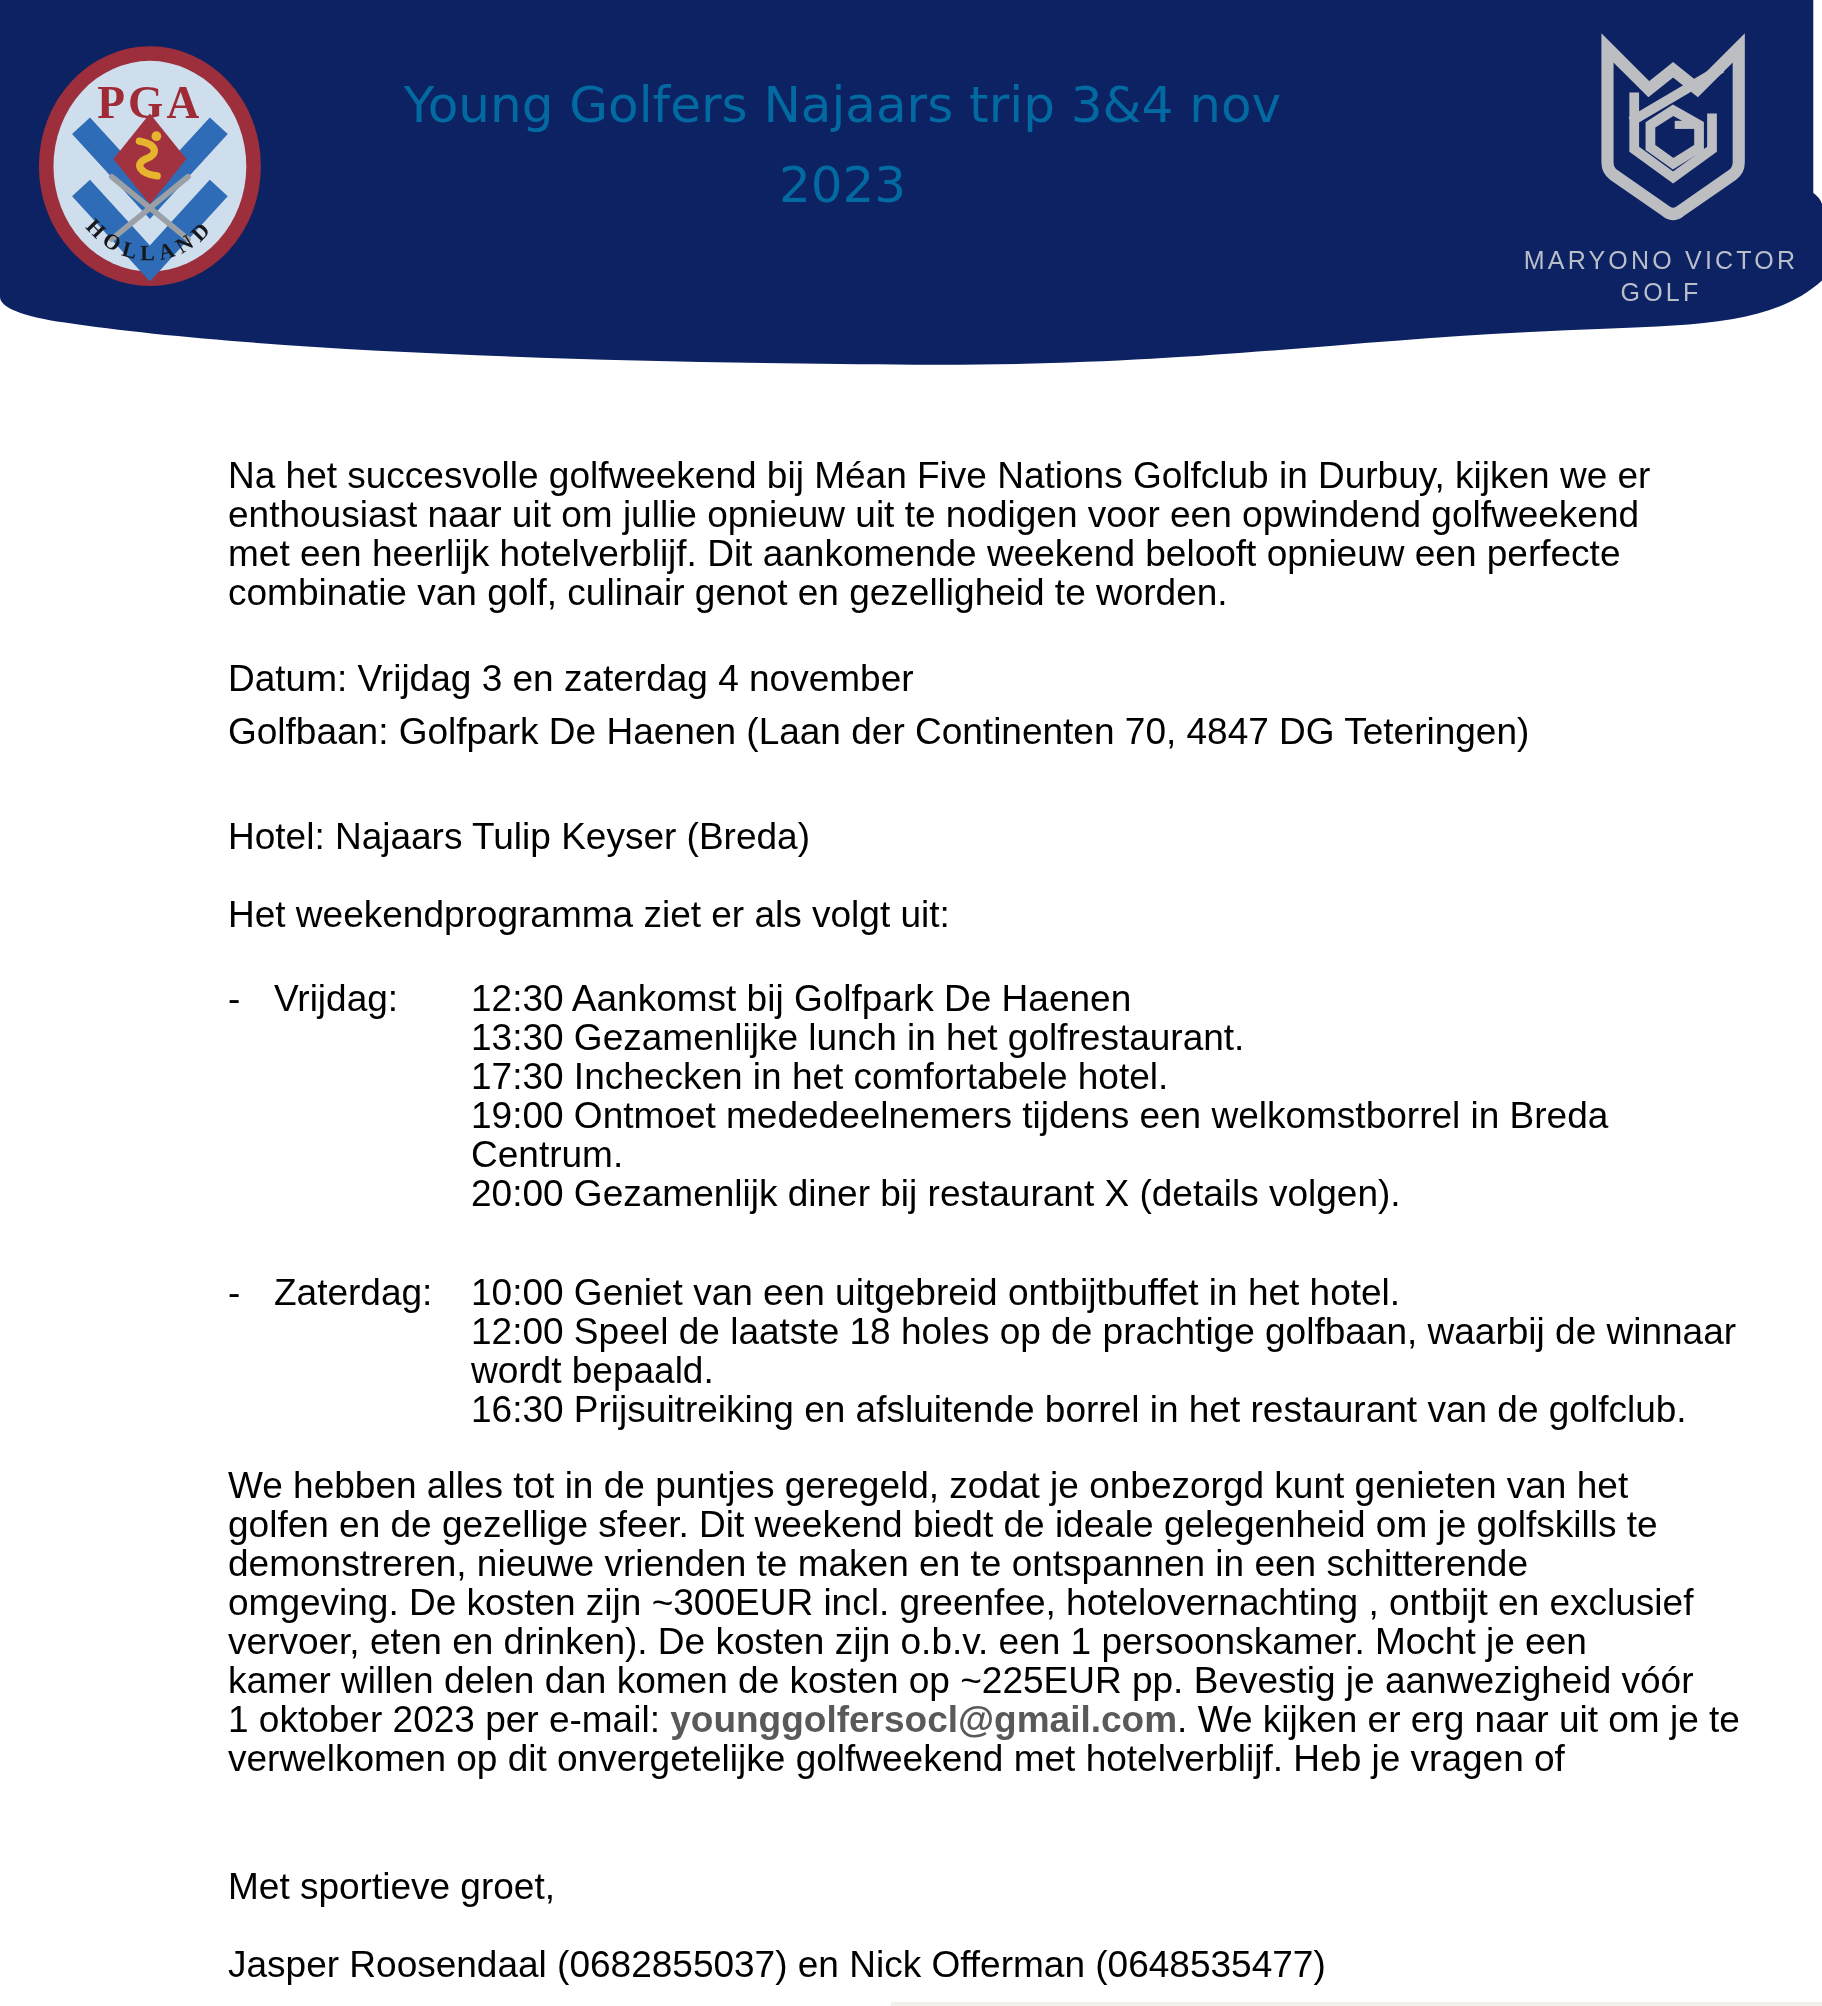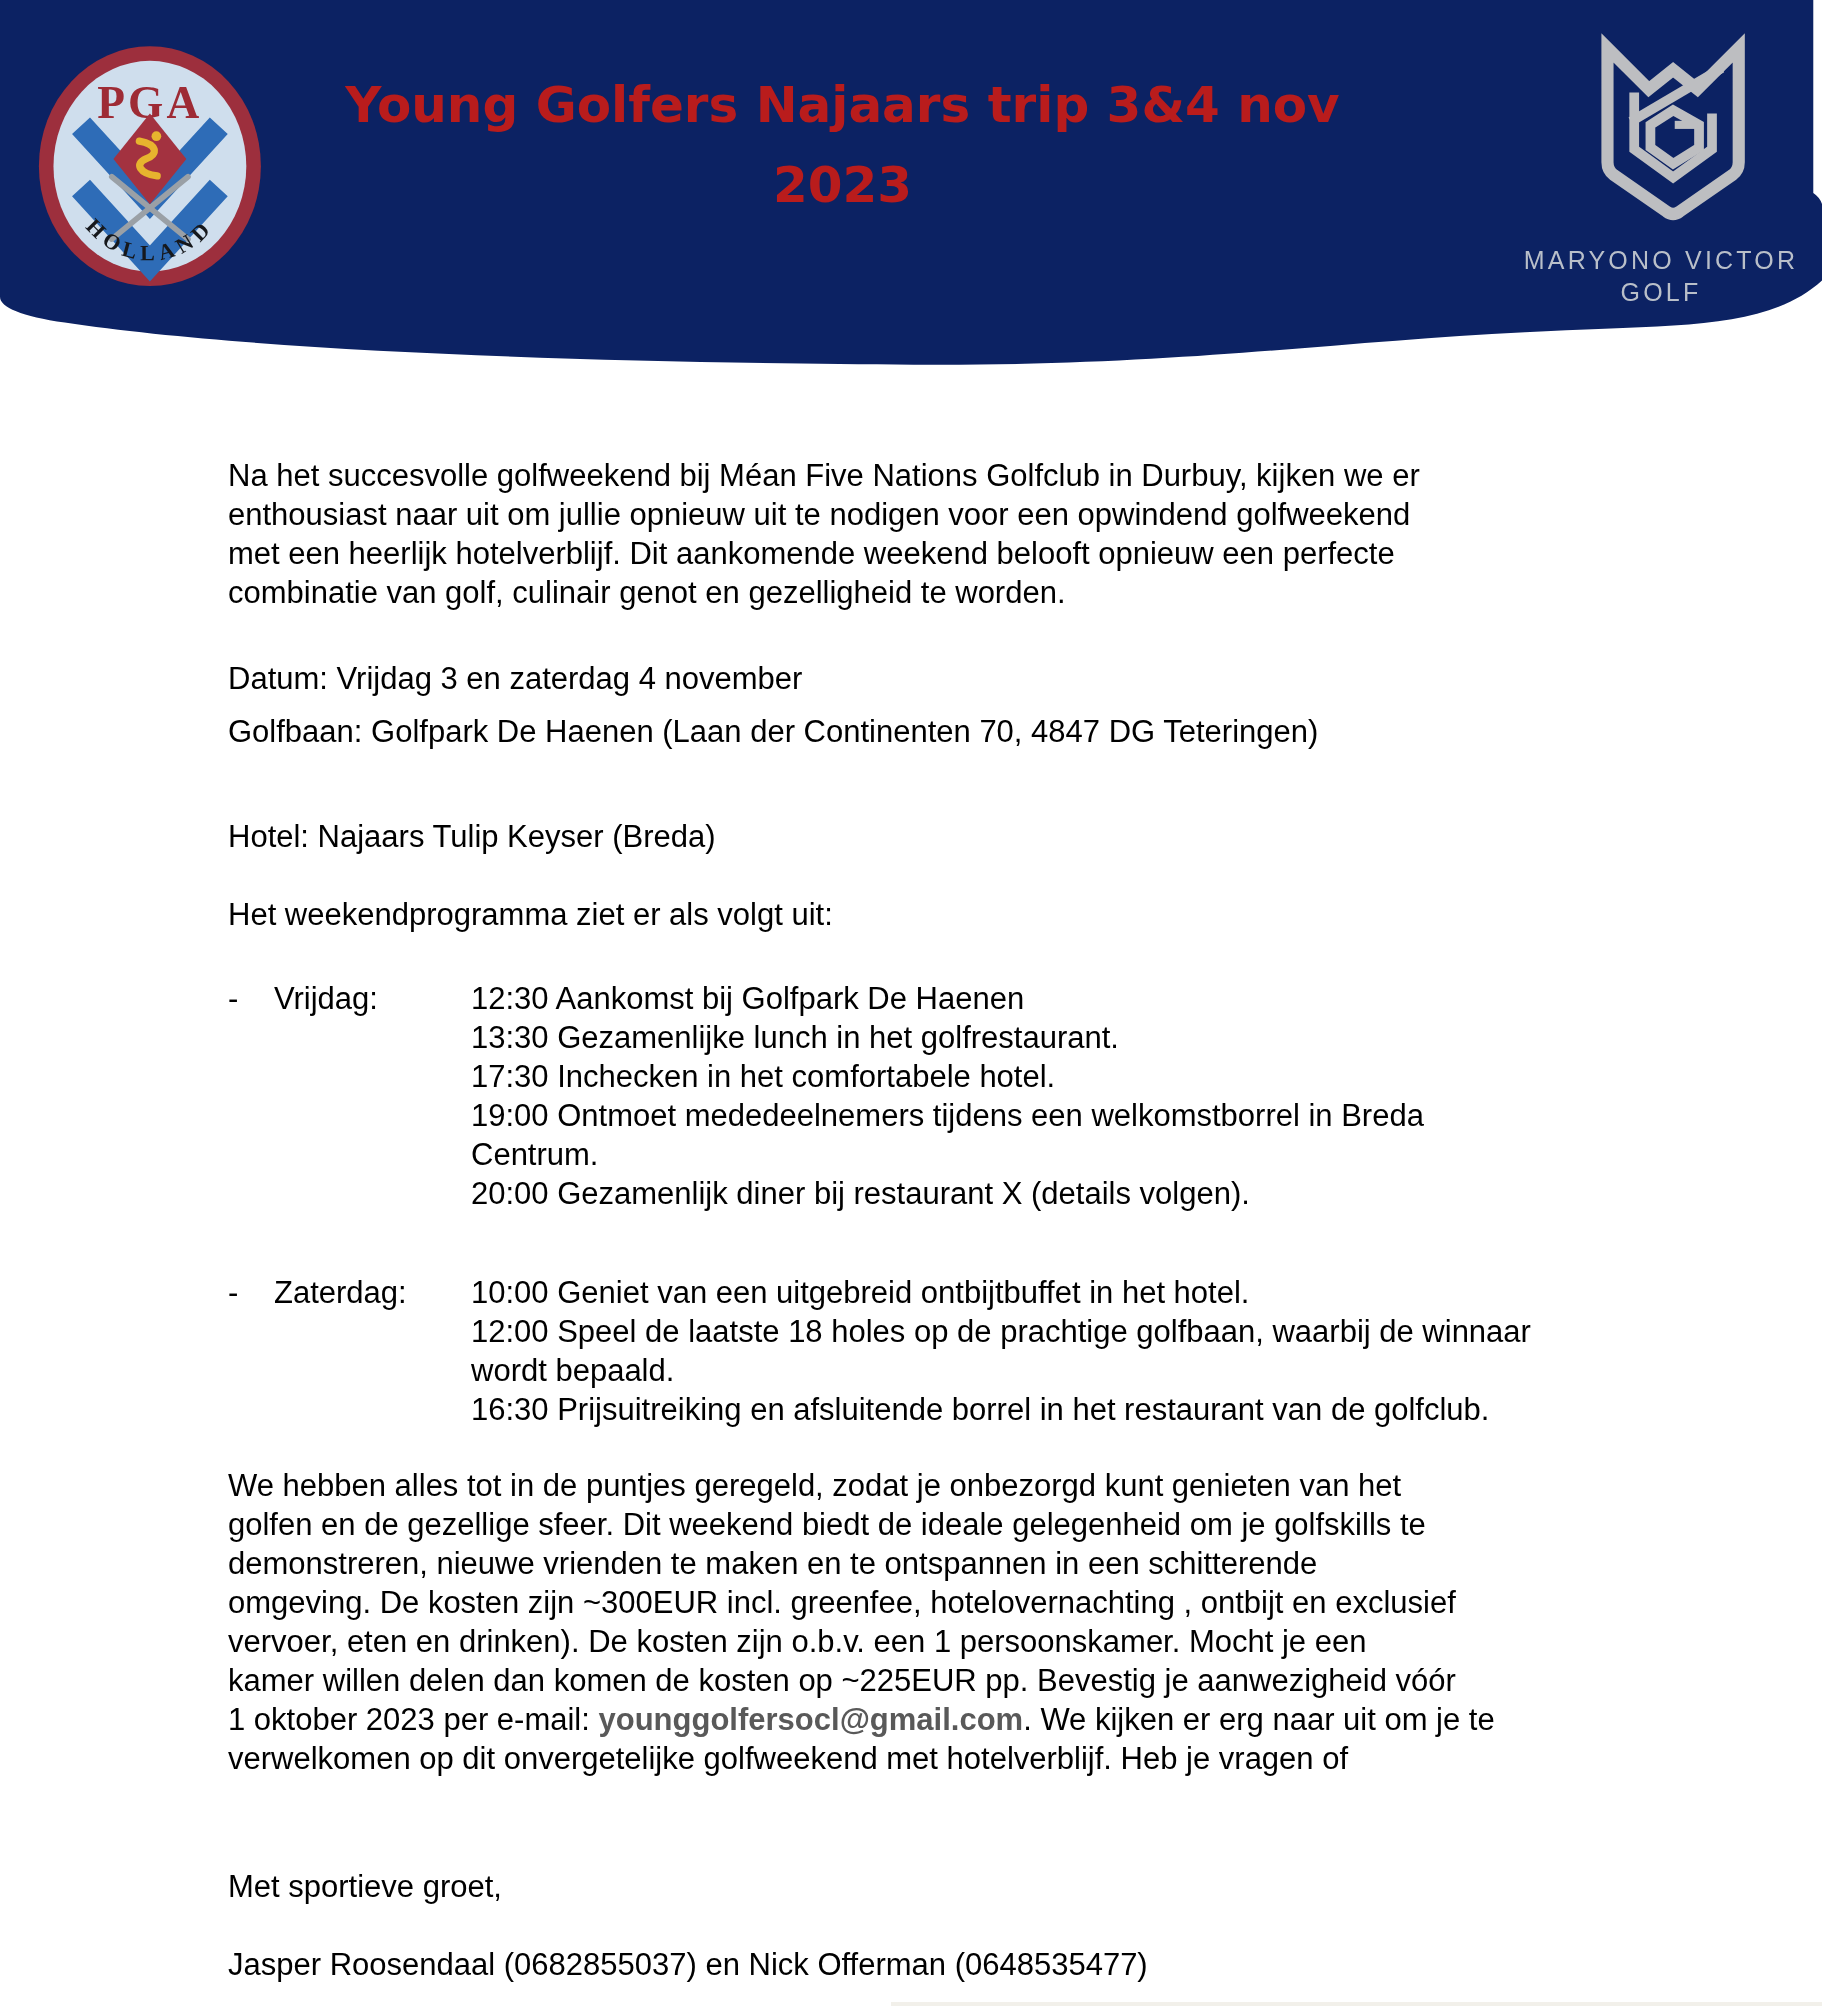--- a/index.html
+++ b/index.html
@@ -1,27 +1,27 @@
 <!DOCTYPE html>
 <html style="font-size:13px"><head>
 <meta charset="utf-8">
 <style>
   html,body{margin:0;padding:0;background:#ffffff;}
   .page{position:relative;width:1823px;height:2007px;background:#ffffff;overflow:hidden;
         font-family:"Liberation Sans",sans-serif;color:#000;}
   
   .hdr-svg{position:absolute;top:0;left:0;display:block;}
   .title-wrap{position:absolute;left:251px;top:65px;width:1183px;text-align:center;
-              color:#b91c1c;font-family:"DejaVu Sans",sans-serif;font-weight:700;
+              color:#0369a1;font-family:"DejaVu Sans",sans-serif;font-weight:400;
               font-size:50px;line-height:80px;}
   .mv-text{position:absolute;left:1483px;top:244px;width:356px;text-align:center;
            color:#b9bfc9;font-size:25px;letter-spacing:3.2px;line-height:32px;
            font-family:"Liberation Sans",sans-serif;}
   
-  .blk{position:absolute;left:228px;width:1304px;font-size:31px;line-height:39px;color:#000;}
+  .blk{position:absolute;left:228px;width:1304px;font-size:37px;line-height:39px;color:#000;}
   .tline{white-space:nowrap;}
   .lbl{font-weight:400;}
   .sched{display:flex;align-items:flex-start;}
   .s-bullet{width:46px;flex:0 0 46px;}
   .s-day{width:197px;flex:0 0 197px;}
   .s-lines{flex:1;}
   .email{font-weight:700;color:#595959;text-align:center;}
   .strip{position:absolute;left:891px;top:2002px;width:932px;height:4.9px;background:#f2f0ea;}
 </style>
 </head>

